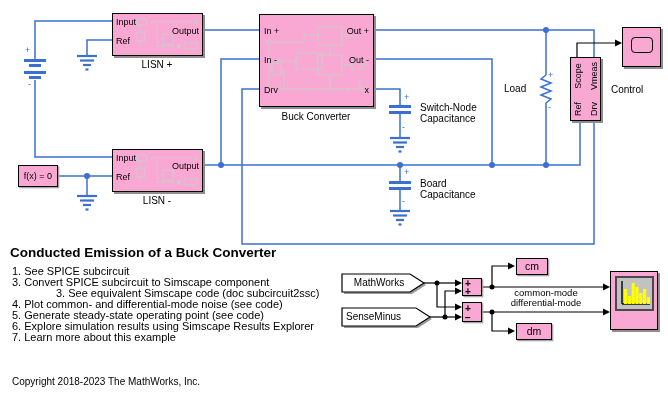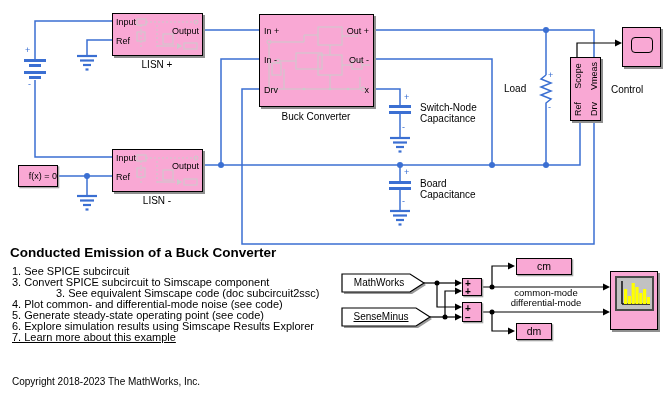--- a/index.html
+++ b/index.html
@@ -211,48 +211,48 @@
   <span class="plabel" style="left:4px;top:11px;">In +</span>
   <span class="plabel" style="left:4px;top:40px;">In -</span>
   <span class="plabel" style="left:4px;top:70px;">Drv</span>
   <span class="plabel" style="right:4px;top:11px;">Out +</span>
   <span class="plabel" style="right:4px;top:40px;">Out -</span>
   <span class="plabel" style="right:4px;top:70px;">x</span>
 </div>
 <div class="blabel center" style="left:271px;top:111px;width:90px;">Buck Converter</div>
 
 <div class="blk shadow1" style="left:18px;top:165px;width:40px;height:22px;">
-  <span class="plabel" style="left:0;right:0;top:5px;text-align:right;">f(x) = 0</span>
+  <span class="plabel" style="left:0;right:0;top:5px;text-align:center;">f(x) = 0</span>
 </div>
 
 <div class="blk shadow2" style="left:570px;top:57px;width:31px;height:64px;">
   <span class="vlabel" style="left:-10px;top:13px;">Scope</span>
   <span class="vlabel" style="left:6px;top:13px;">Vmeas</span>
   <span class="vlabel" style="left:-10px;top:46px;">Ref</span>
   <span class="vlabel" style="left:6px;top:46px;">Drv</span>
 </div>
 <div class="blabel" style="left:611px;top:84px;">Control</div>
 
 <div class="blk shadow2" style="left:622px;top:27px;width:39px;height:40px;">
   <div class="scopeface"></div>
 </div>
 
 <div class="blabel" style="left:348px;top:277px;width:62px;text-align:center;z-index:3;">MathWorks</div>
-<div class="blabel" style="left:346px;top:311px;width:70px;text-align:center;z-index:3;text-decoration:underline;">SenseMinus</div>
+<div class="blabel" style="left:346px;top:311px;width:70px;text-align:left;z-index:3;">SenseMinus</div>
 
 <div class="blk shadow1" style="left:462px;top:278px;width:20px;height:18px;">
   <span class="sumsign" style="left:2px;top:0px;">+</span>
   <span class="sumsign" style="left:2px;top:8px;">+</span>
 </div>
 <div class="blk shadow1" style="left:462px;top:302px;width:20px;height:20px;">
   <span class="sumsign" style="left:2px;top:1px;">+</span>
   <span class="sumsign" style="left:2px;top:10px;">−</span>
 </div>
 
-<div class="blk shadow1" style="left:516px;top:258px;width:56px;height:17px;">
+<div class="blk shadow1" style="left:516px;top:258px;width:32px;height:17px;">
   <span class="blabel" style="left:0;right:0;top:2px;text-align:center;font-size:10.5px;">cm</span>
 </div>
 <div class="blk shadow1" style="left:516px;top:323px;width:36px;height:17px;">
   <span class="blabel" style="left:0;right:0;top:2px;text-align:center;font-size:10.5px;">dm</span>
 </div>
 
 <div class="blk shadow2" style="left:610px;top:271px;width:48px;height:59px;">
   <div class="screen">
     <svg width="35" height="31" viewBox="0 0 35 31">
       <line x1="5" y1="3" x2="5" y2="26" stroke="#1a1a1a" stroke-width="1.6"></line>
@@ -288,14 +288,14 @@
 <span class="polarity" style="left:404px;top:168px;">+</span>
 <span class="polarity" style="left:402px;top:197px;">-</span>
 
 <div id="title">Conducted Emission of a Buck Converter</div>
 <div class="step" style="top:266px;">1. See SPICE subcircuit</div>
 <div class="step" style="top:277px;">3. Convert SPICE subcircuit to Simscape component</div>
 <div class="step" style="top:288px;margin-left:44px;">3. See equivalent Simscape code (doc subcircuit2ssc)</div>
 <div class="step" style="top:299px;">4. Plot common- and differential-mode noise (see code)</div>
 <div class="step" style="top:310px;">5. Generate steady-state operating point (see code)</div>
 <div class="step" style="top:321px;">6. Explore simulation results using Simscape Results Explorer</div>
-<div class="step" style="top:332px;text-decoration:underline;">7. Learn more about this example</div>
+<div class="step" style="top:332px;">7. Learn more about this example</div>
 <div id="copyright">Copyright 2018-2023 The MathWorks, Inc.</div>
 
 </body></html>

